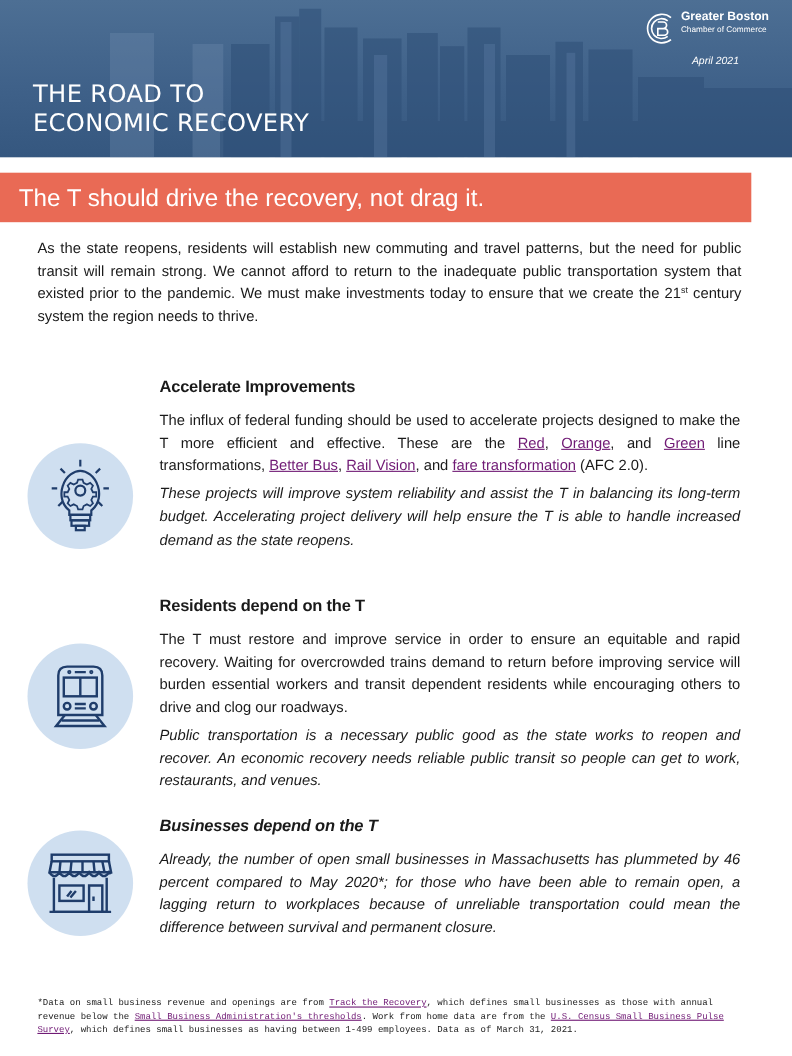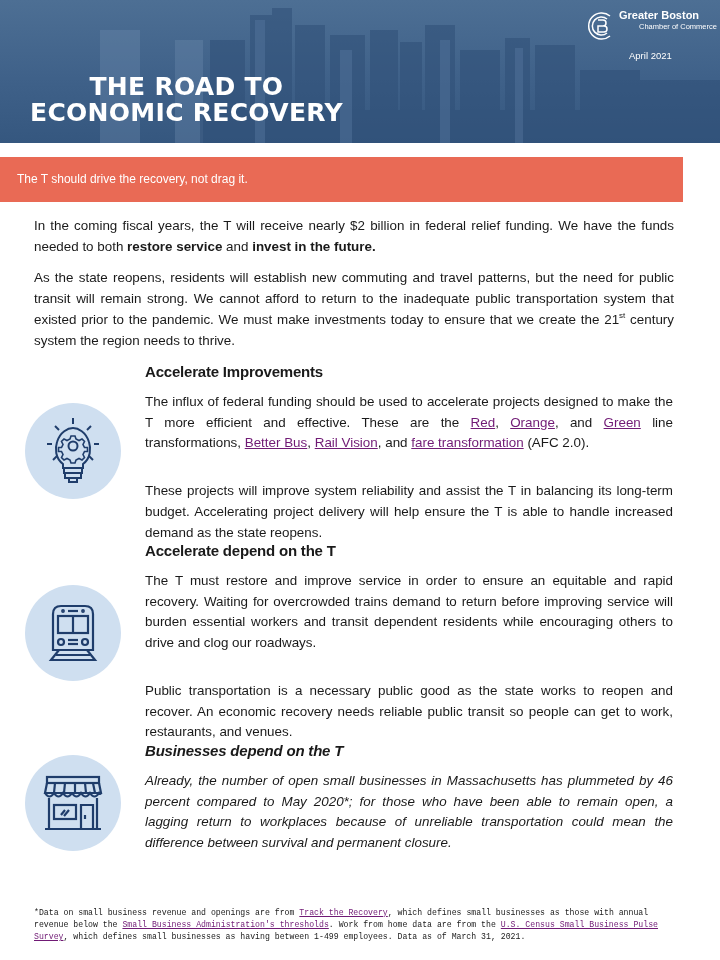--- a/index.html
+++ b/index.html
@@ -10,61 +10,60 @@
       color: #1a1a1a;
     }
     .header {
       position: absolute; left: 0; top: 0; width: 720px; height: 143px;
       background: linear-gradient(180deg, #4d6f94 0%, #3f6189 55%, #35577f 100%);
       overflow: hidden;
     }
     .skyline { position: absolute; left: 0; top: 0; width: 720px; height: 143px; }
     .header-title {
       position: absolute; left: 30px; top: 74px;
-      color: #ffffff; font-weight: bold; font-size: 25px; line-height: 26px;
+      color: #ffffff; font-weight: normal; font-size: 22px; line-height: 26px;
       letter-spacing: 0.3px;
       font-family: "DejaVu Sans", sans-serif;
-      text-align: center;
     }
     .header-title div { white-space: nowrap; }
     .logo {
       position: absolute; left: 584px; top: 10px; display: flex; align-items: flex-start;
     }
     .logo-mark { width: 32px; height: 32px; }
     .logo-text { margin-left: 3px; color: #fff; line-height: 11px; }
     .logo-name { font-size: 11px; font-weight: bold; white-space: nowrap; }
-    .logo-sub { font-size: 7.5px; white-space: nowrap; margin-left: 20px; }
+    .logo-sub { font-size: 7.5px; white-space: nowrap; }
     .date {
       position: absolute; left: 629px; top: 50px; color: #ffffff;
-      font-size: 9.5px; 
+      font-size: 9.5px; font-style: italic;
     }
     .banner {
       position: absolute; left: 0; top: 157px; width: 683px; height: 45px;
       background: #e96a55;
-      color: #ffffff; font-size: 12px; line-height: 45px;
+      color: #ffffff; font-size: 22px; line-height: 45px;
       padding-left: 17px; box-sizing: border-box;
       font-family: "Liberation Sans", sans-serif;
     }
     .intro {
       position: absolute; left: 34px; top: 216px; width: 640px;
       font-size: 13.4px; line-height: 20.7px; text-align: justify;
       font-family: "Liberation Sans", sans-serif;
     }
     .intro p { margin: 0 0 11px 0; }
     b { font-weight: bold; }
     sup { font-size: 8px; line-height: 0; margin-top: 22px; }
     .section { position: absolute; left: 145px; width: 528px; }
     .section h2 {
       margin: 0; font-size: 15px; font-weight: bold; line-height: 20px;
       letter-spacing: -0.2px;
     }
     .section p {
       margin: 10px 0 0 0; font-size: 13.4px; line-height: 20.7px; text-align: justify;
     }
-    .section p + p { margin-top: 27px; }
+    .section p + p { margin-top: 5px; font-style: italic; }
     a.link { color: #701a75; text-decoration: underline; }
     .icon-circle {
       position: absolute; width: 96px; height: 96px; border-radius: 50%;
       background: #cfdff0;
       display: flex; align-items: center; justify-content: center;
     }
     .footnote {
       position: absolute; left: 34px; top: 907px; width: 650px;
       font-size: 8.2px; line-height: 12px; color: #1a1a1a;
       font-family: Liberation Mono, monospace;
@@ -118,42 +117,41 @@
 
   <div class="header-title">
     <div>THE ROAD TO</div>
     <div>ECONOMIC RECOVERY</div>
   </div>
 </div>
 
 <div class="banner">The T should drive the recovery, not drag it.</div>
 
 <div class="intro">
-  <p><span>In the coming fiscal years, the T will receive nearly $2 billion in federal relief funding. We have the funds needed to both </span><b>restore service</b><span> and </span><b>invest in the future</b><b>.</b></p>
   <p><span>As the state reopens, residents will establish new commuting and travel patterns, but the need for public transit will remain strong. We cannot afford to return to the inadequate public transportation system that existed prior to the pandemic. We must make investments today to ensure that we create the 21</span><sup>st</sup><span> century system the region needs to thrive.</span></p>
 </div>
 
 <div class="icon-circle" style="left:25px; top:403px;">
   <svg width="60" height="70" viewBox="0 0 60 70" fill="none" stroke="#1f3d6b" stroke-width="2">
     <line x1="30" y1="2" x2="30" y2="8"></line>
     <line x1="12" y1="10" x2="16" y2="14"></line>
     <line x1="48" y1="10" x2="44" y2="14"></line>
     <line x1="4" y1="28" x2="9" y2="28"></line>
     <line x1="51" y1="28" x2="56" y2="28"></line>
     <line x1="10" y1="44" x2="14" y2="40"></line>
     <line x1="50" y1="44" x2="46" y2="40"></line>
     <path d="M20 48 C12 42 12 32 14 26 C17 16 25 12 30 12 C35 12 43 16 46 26 C48 32 48 42 40 48 L40 52 L20 52 Z"></path>
     <rect x="21" y="52" width="18" height="5"></rect>
     <rect x="22" y="57" width="16" height="5"></rect>
     <rect x="26" y="62" width="8" height="4"></rect>
     <circle cx="30" cy="30" r="4.5"></circle>
     <path d="M28 20 h4 l1 3 l3 1.5 l3-1.5 l2.5 2.5 l-1.5 3 l1.5 3 h3 v4 h-3 l-1.5 3 l1.5 3 l-2.5 2.5 l-3-1.5 l-3 1.5 l-1 3 h-4 l-1-3 l-3-1.5 l-3 1.5 l-2.5-2.5 l1.5-3 l-1.5-3 h-3 v-4 h3 l1.5-3 l-1.5-3 l2.5-2.5 l3 1.5 l3-1.5 z" stroke-width="1.6"></path>
   </svg>
 </div>
-<div class="section" style="top:362px;">
+<div class="section" style="top:342px;">
   <h2>Accelerate Improvements</h2>
   <p><span>The influx of federal funding should be used to accelerate projects designed to make the T more efficient and effective. These are the </span><a class="link" href="#">Red</a><span>, </span><a class="link" href="#">Orange</a><span>, and </span><a class="link" href="#">Green</a><span> line transformations, </span><a class="link" href="#">Better Bus</a><span>, </span><a class="link" href="#">Rail Vision</a><span>, and </span><a class="link" href="#">fare transformation</a><span> (AFC 2.0).</span></p>
   <p>These projects will improve system reliability and assist the T in balancing its long-term budget.  Accelerating project delivery will help ensure the T is able to handle increased demand as the state reopens.</p>
 </div>
 
 <div class="icon-circle" style="left:25px; top:585px;">
   <svg width="60" height="62" viewBox="0 0 60 62" fill="none" stroke="#1f3d6b" stroke-width="2.2">
     <path d="M10 12 Q10 4 18 4 H42 Q50 4 50 12 V48 H10 Z"></path>
     <line x1="25" y1="9" x2="35" y2="9"></line>
     <circle cx="20" cy="9" r="0.8"></circle>
@@ -162,21 +160,21 @@
     <line x1="30" y1="14" x2="30" y2="31"></line>
     <circle cx="18" cy="40" r="3"></circle>
     <circle cx="42" cy="40" r="3"></circle>
     <line x1="25" y1="38" x2="35" y2="38"></line>
     <line x1="25" y1="42" x2="35" y2="42"></line>
     <path d="M16 48 L8 58 H52 L44 48"></path>
     <line x1="13" y1="53" x2="47" y2="53"></line>
   </svg>
 </div>
 <div class="section" style="top:541px;">
-  <h2>Accelerate depend on the T</h2>
+  <h2>Residents depend on the T</h2>
   <p>The T must restore and improve service in order to ensure an equitable and rapid recovery. Waiting for overcrowded trains demand to return before improving service will burden essential workers and transit dependent residents while encouraging others to drive and clog our roadways.</p>
   <p>Public transportation is a necessary public good as the state works to reopen and recover. An economic recovery needs reliable public transit so people can get to work, restaurants, and venues.</p>
 </div>
 
 <div class="icon-circle" style="left:25px; top:755px;">
   <svg width="64" height="60" viewBox="0 0 64 60" fill="none" stroke="#1f3d6b" stroke-width="2.2">
     <rect x="6" y="4" width="52" height="6"></rect>
     <path d="M6 10 L4 20 H60 L58 10"></path>
     <path d="M4 20 Q8.5 27 13 20 Q17.5 27 22 20 Q26.5 27 31 20"></path>
     <path d="M31 20 Q35.5 27 40 20 Q44.5 27 49 20 Q53.5 27 58 20 Q59 22 60 20"></path>

